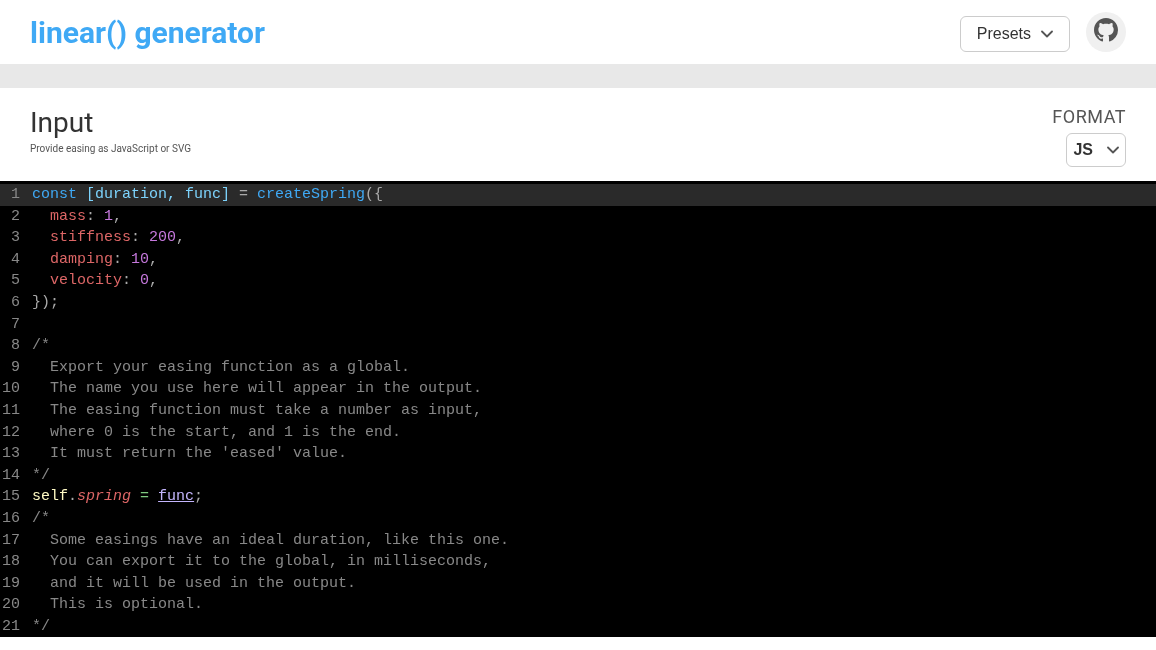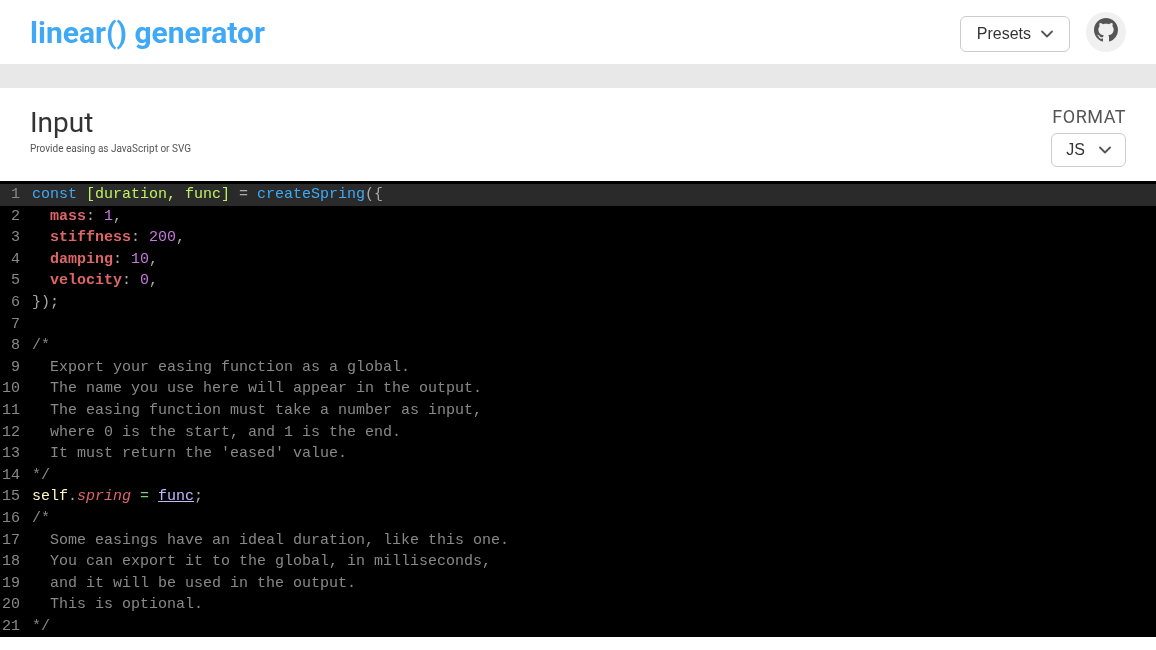--- a/index.html
+++ b/index.html
@@ -86,26 +86,26 @@
   .format-label {
     font-size: 18px;
     color: #555;
     letter-spacing: 0.5px;
     margin-bottom: 6px;
   }
   .format-select {
     display: inline-flex;
     align-items: center;
     gap: 14px;
-    padding: 7px 14px;
+    padding: 7px 6px;
     border: 1px solid #ccc;
     border-radius: 6px;
     background: #fff;
     font-size: 16px;
-    font-weight: 400;
+    font-weight: 700;
     color: #333;
     cursor: pointer;
   }
   .editor {
     background: #000;
     color: #ccc;
     font-family: "SF Mono", Consolas, "Liberation Mono", Menlo, monospace;
     font-size: 15px;
     line-height: 21.6px;
     padding-top: 3px;
@@ -123,30 +123,30 @@
     color: #888;
     padding-right: 8px;
     user-select: none;
     flex-shrink: 0;
   }
   .code {
     white-space: pre;
     padding-left: 4px;
   }
   .tok-keyword { color: #3fa9f5; }
-  .tok-prop { color: #d66; font-weight: bold; }
+  .tok-prop { color: #d66; }
   .tok-fn { color: #3fa9f5; }
   .tok-num { color: #c678dd; }
   .tok-punct { color: #aaa; }
   .tok-comment { color: #888; }
   .tok-self { color: #fef9c3; }
   .tok-member { color: #d66; font-style: italic; }
   .tok-eq { color: #7fc97f; }
   .tok-var { color: #c4b5fd; text-decoration: underline; }
-  .tok-brackets { color: #bef264; font-family: Liberation Mono, monospace; }
+  .tok-brackets { color: #7dd3fc; font-family: Liberation Mono, monospace; }
 </style>
 </head>
 <body>
 
 <div class="header">
   <div class="title">linear() generator</div>
   <div class="header-right">
     <button class="presets-btn">
       <span>Presets</span>
       <span class="chevron-down">

